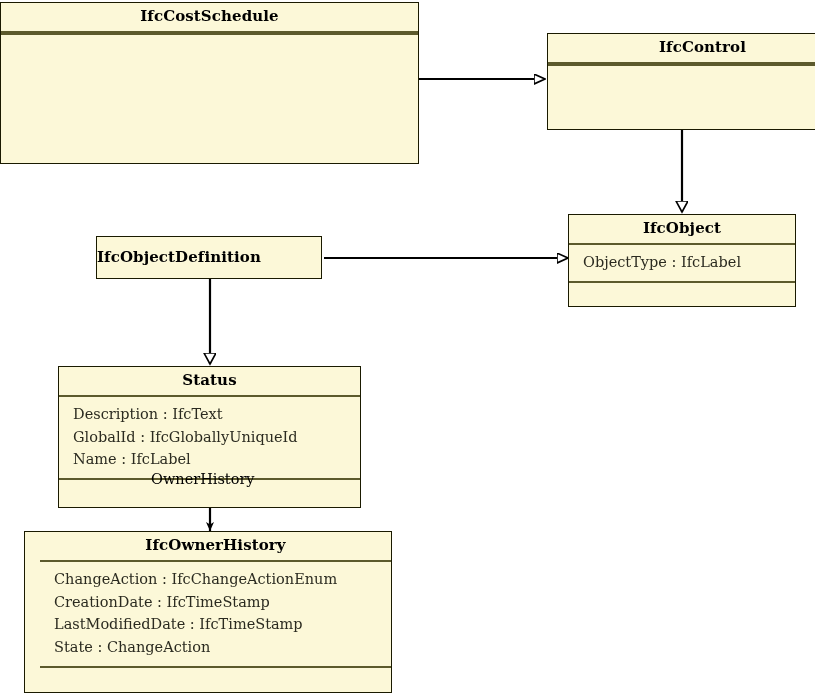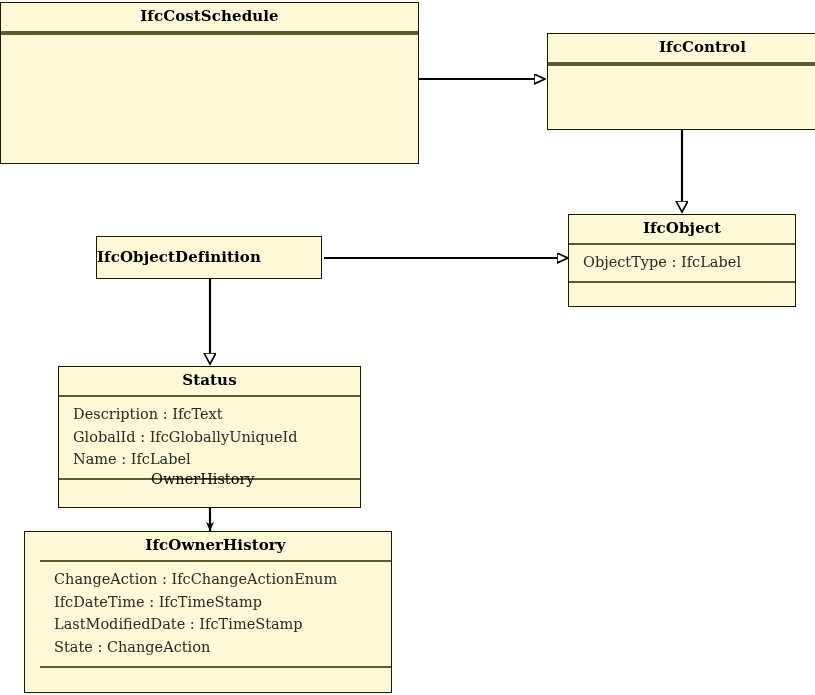--- a/index.html
+++ b/index.html
@@ -142,21 +142,21 @@
     </div>
     <div class="uml-sep"></div>
     <div class="uml-ops"></div>
   </div>
 
   <div class="uml-class" style="left:24px; top:531px; width:368px; height:162px;padding-left:15px;">
     <div class="uml-title">IfcOwnerHistory</div>
     <div class="uml-sep"></div>
     <div class="uml-attrs">
       <div class="uml-attr">ChangeAction : IfcChangeActionEnum</div>
-      <div class="uml-attr">IfcDateTime : IfcTimeStamp</div>
+      <div class="uml-attr">CreationDate : IfcTimeStamp</div>
       <div class="uml-attr">LastModifiedDate : IfcTimeStamp</div>
       <div class="uml-attr">State : ChangeAction</div>
     </div>
     <div class="uml-sep"></div>
     <div class="uml-ops"></div>
   </div>
 
   <div class="edge-label" style="left:143px; top:471px;margin-left:8px;">OwnerHistory</div>
 
 </div>

